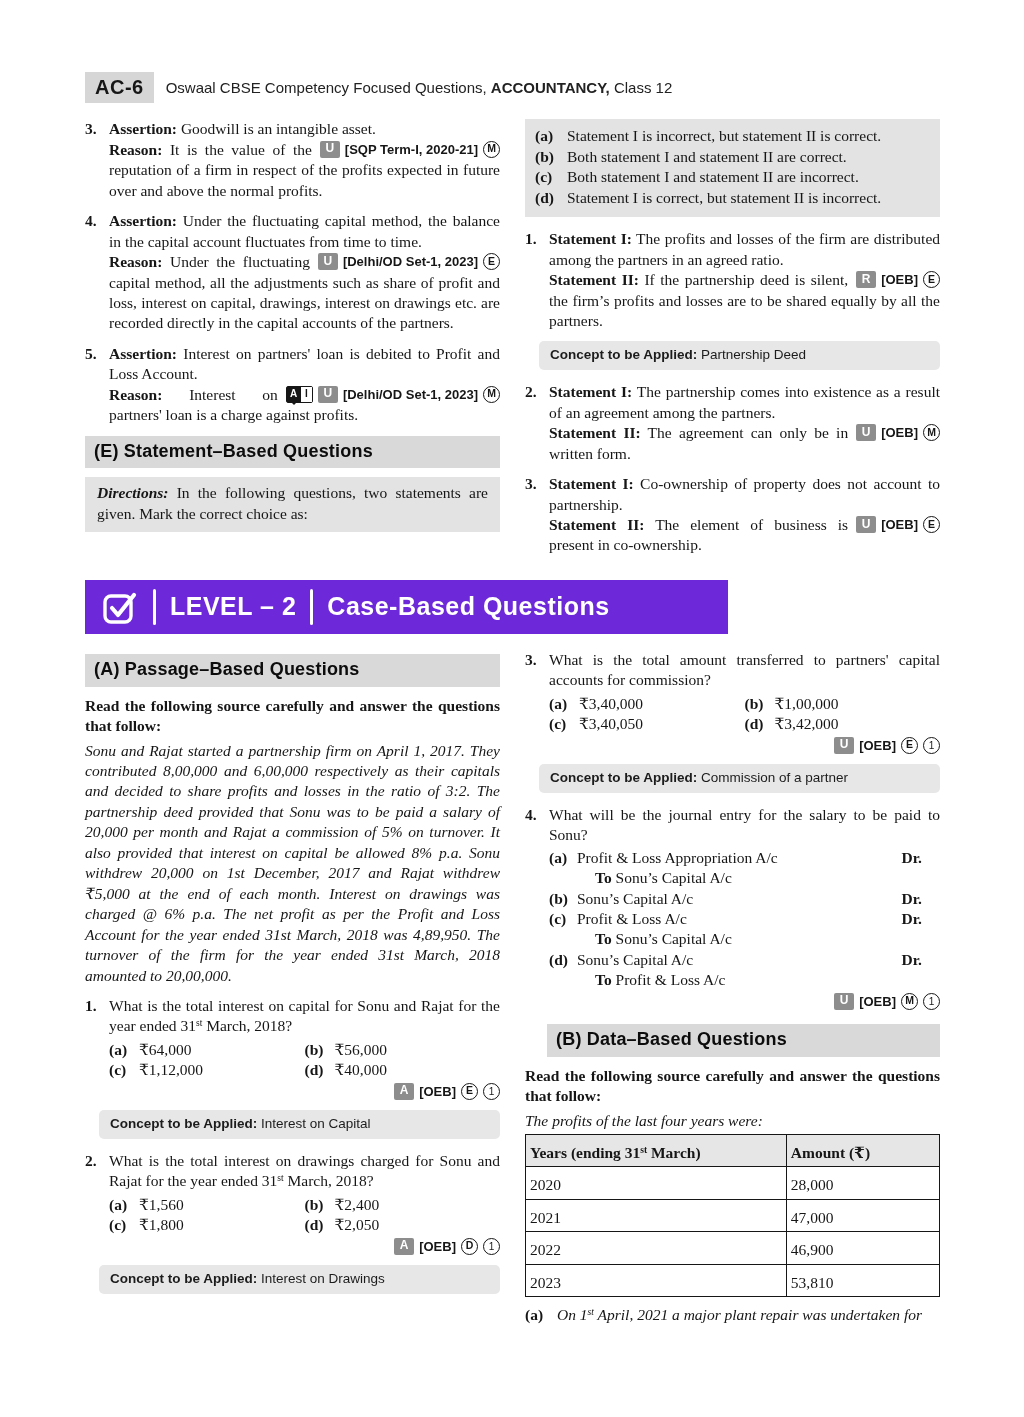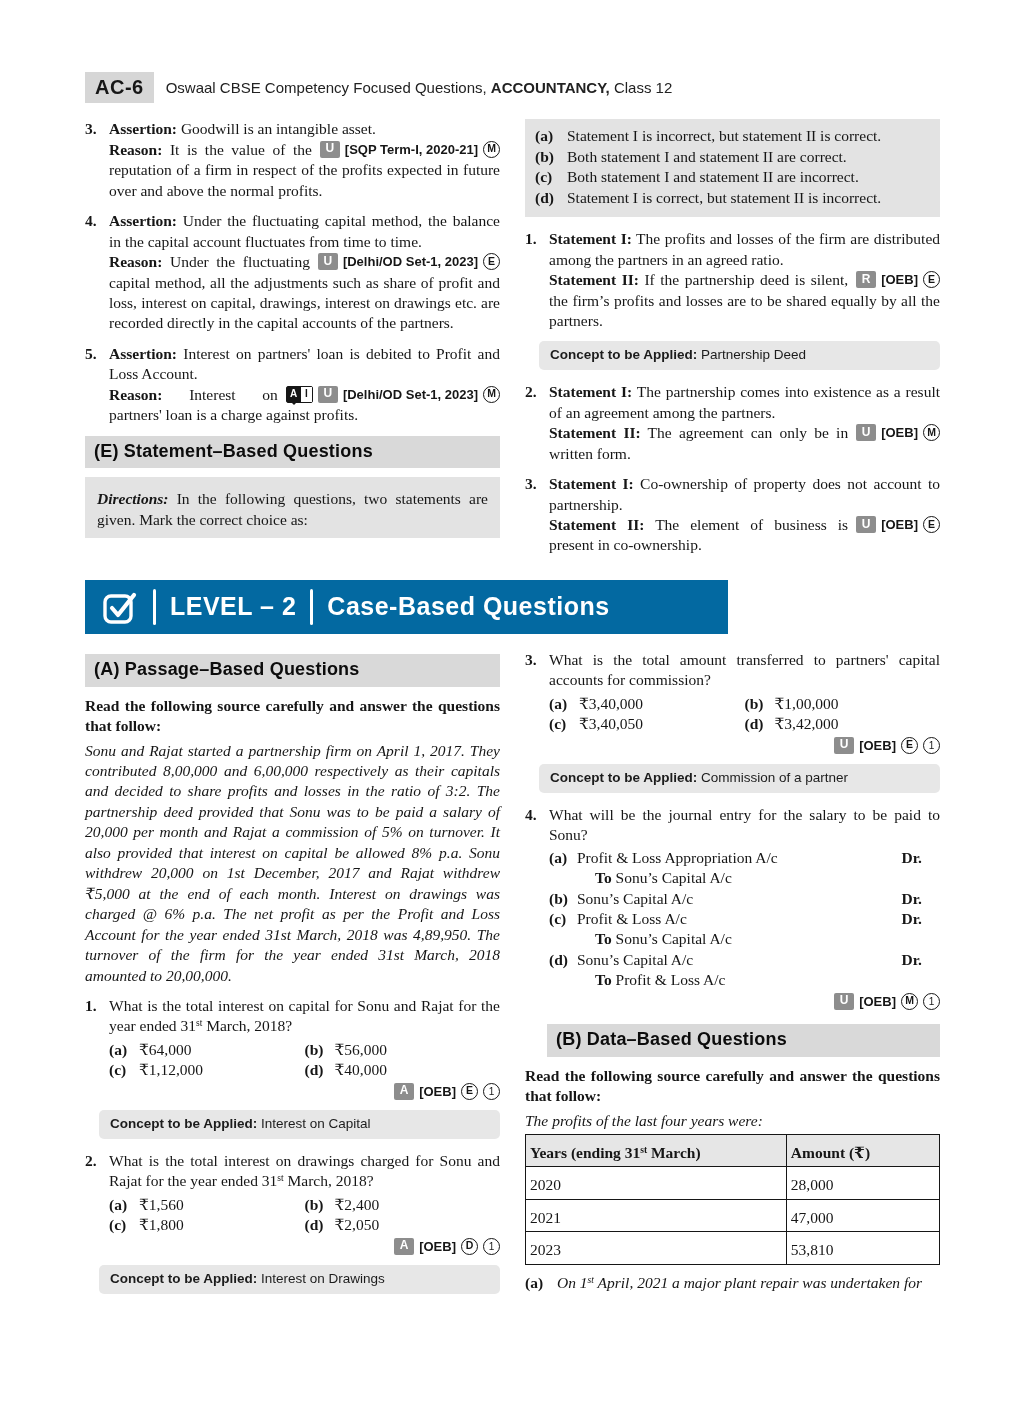--- a/index.html
+++ b/index.html
@@ -31,30 +31,30 @@
   .src { font-family:"Liberation Sans",sans-serif; font-weight:bold; font-size:13px; white-space:nowrap; }
   .circle { width:17px; height:17px; flex:none; border:1.6px solid #161616; border-radius:50%; display:inline-flex; align-items:center; justify-content:center; font-family:"Liberation Sans",sans-serif; font-weight:bold; font-size:10.5px; background:#fff; }
   .circle.num { border-width:1.1px; font-size:10px; font-weight:normal; }
   .book-badge { display:inline-flex; position:relative; border:1.5px solid #161616; border-radius:2px; font-family:"Liberation Sans",sans-serif; font-weight:bold; font-size:10px; line-height:1; height:17px; }
   .book-badge .bb-a { background:#161616; color:#fff; display:flex; align-items:center; padding:0 3px; }
   .book-badge .bb-i { background:#fff; color:#161616; display:flex; align-items:center; padding:0 4px; border-left:1.5px solid #161616; }
   .book-badge::after { content:""; position:absolute; left:4px; bottom:-6px; border:3.5px solid transparent; border-top-color:#161616; }
 
   
   .section-head { background:#d9d9d9; font-family:"Liberation Sans",sans-serif; font-weight:bold; font-size:18px; letter-spacing:.2px; padding:4px 9px 5px; margin:4px 0 9px; color:#0c0c0c; }
-  .dir-box { background:#e3e3e3; padding:12px 12px 8px; text-align:justify; }
+  .dir-box { background:#e3e3e3; padding:6px 12px 8px; text-align:justify; }
   .dir-box i b { font-style:italic; }
   .options-box { background:#e3e3e3; padding:7px 10px 9px; margin-bottom:12px; }
   .opt-row { display:flex; }
   .opt-row .opt-label { font-weight:bold; width:32px; flex:none; }
   .concept-box { background:#e7e7e7; border-radius:5px; padding:5px 11px 6px; margin:4px 0 12px 14px; font-family:"Liberation Sans",sans-serif; font-size:13.5px; color:#1c1c1c; }
   .concept-box b { font-weight:bold; }
 
   
-  .level-banner { display:flex; align-items:center; background:#0369a1; color:#fff; padding:11px 16px; margin:14px 0 16px; height:54px; }
+  .level-banner { display:flex; align-items:center; background:#6d28d9; color:#fff; padding:11px 16px; margin:14px 0 16px; height:54px; }
   .level-banner .ban-sep { width:3px; height:36px; background:#fff; border-radius:2px; margin:0 14px; }
   .level-banner .ban-text { font-family:"Liberation Sans",sans-serif; font-weight:bold; font-size:25px; letter-spacing:.5px; white-space:nowrap; }
 
   
   .mcq-opts { display:grid; grid-template-columns:1fr 1fr; margin-top:3px; }
   .mcq-opt { display:flex; }
   .mcq-opt .opt-label { font-weight:bold; width:30px; flex:none; }
   .sup { font-size:9.5px; vertical-align:5px; line-height:0; }
 
   
@@ -368,20 +368,24 @@
         <tbody>
           <tr>
               <td>2020</td>
               <td>28,000</td>
             </tr>
           <tr>
               <td>2021</td>
               <td>47,000</td>
             </tr>
           <tr>
+              <td>2022</td>
+              <td>46,900</td>
+            </tr>
+          <tr>
               <td>2023</td>
               <td>53,810</td>
             </tr>
         </tbody>
       </table>
 
       <div class="footnote">
         <span class="opt-label">(a)</span>
         <span class="fn-text"><span>On 1</span><sup class="sup">st</sup><span> April, 2021 a major plant repair was undertaken for</span></span>
       </div>

